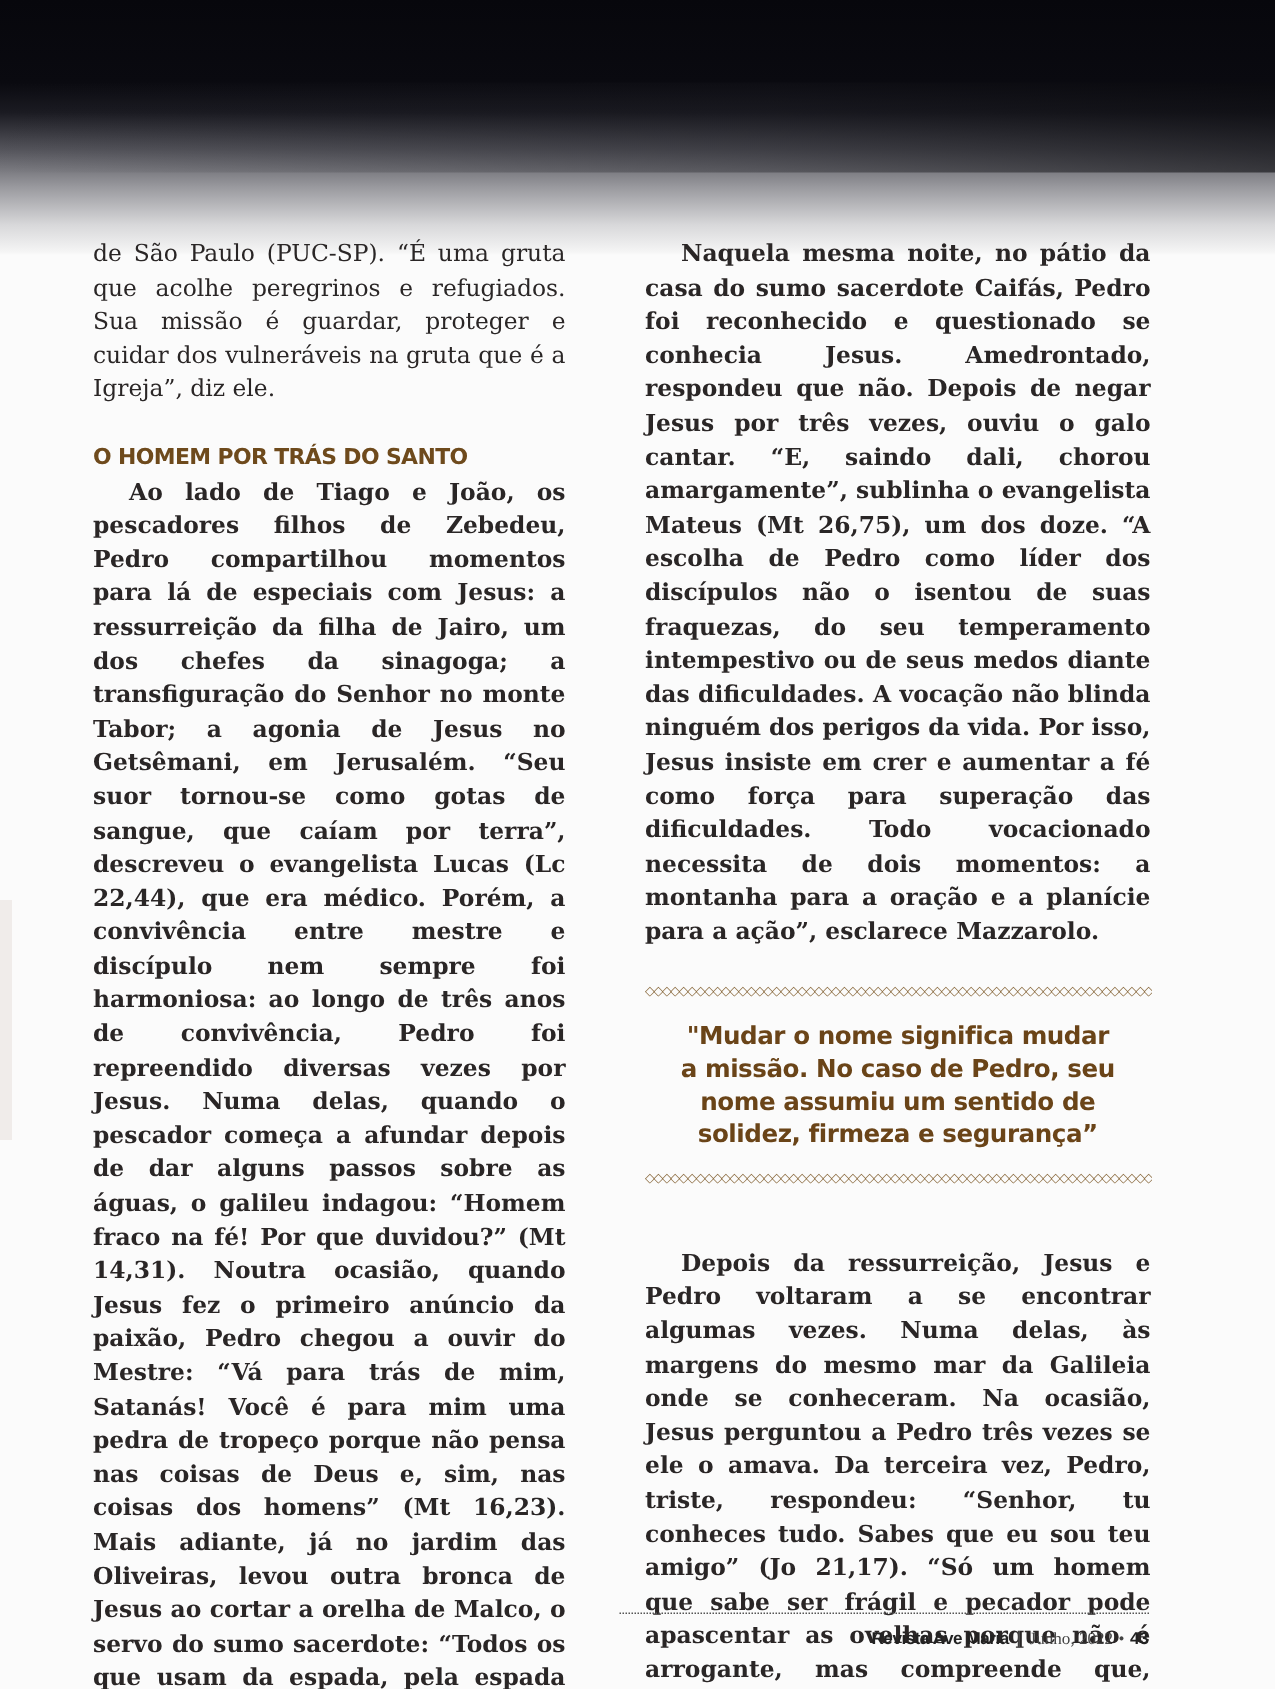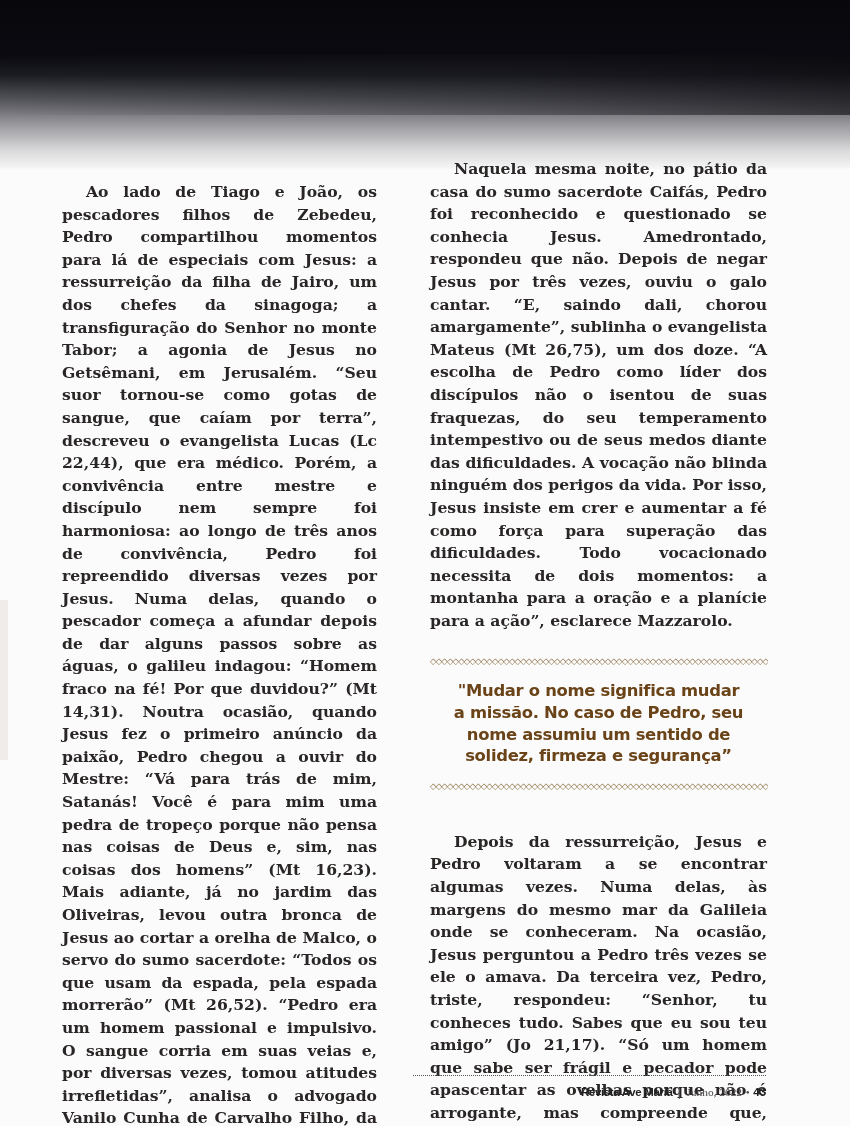--- a/index.html
+++ b/index.html
@@ -67,21 +67,23 @@
   .footer .sep { margin: 0 5px; color: #555; }
   .footer .pagenum { font-family: "Liberation Sans", sans-serif; font-weight: bold; color: #222; }
 </style>
 </head>
 <body>
 
 <div class="top-photo"></div>
 <div class="left-edge"></div>
 
 <div class="col col-left">
+  <p>de São Paulo (PUC-SP). “É uma gruta que acolhe peregrinos e refugiados. Sua missão é guardar, proteger e cuidar dos vulneráveis na gruta que é a Igreja”, diz ele.</p>
   <div class="gap"></div>
+  <h2 class="section-heading">O HOMEM POR TRÁS DO SANTO</h2>
   <p class="indent">Ao lado de Tiago e João, os pescadores filhos de Zebedeu, Pedro compartilhou mo­mentos para lá de especiais com Jesus: a res­surreição da filha de Jairo, um dos chefes da sinagoga; a transfiguração do Senhor no monte Tabor; a agonia de Jesus no Getsêma­ni, em Jerusalém. “Seu suor tornou-se como gotas de sangue, que caíam por terra”, descre­veu o evangelista Lucas (Lc 22,44), que era médico. Porém, a convivência entre mestre e discípulo nem sempre foi harmoniosa: ao longo de três anos de convivência, Pedro foi repreendido diversas vezes por Jesus. Numa delas, quando o pescador começa a afundar depois de dar alguns passos sobre as águas, o galileu indagou: “Homem fraco na fé! Por que duvidou?” (Mt 14,31). Noutra ocasião, quando Jesus fez o primeiro anúncio da paixão, Pedro chegou a ouvir do Mestre: “Vá para trás de mim, Satanás! Você é para mim uma pedra de tropeço porque não pensa nas coisas de Deus e, sim, nas coisas dos homens” (Mt 16,23). Mais adiante, já no jardim das Oliveiras, levou outra bronca de Jesus ao cortar a orelha de Malco, o servo do sumo sacerdote: “Todos os que usam da espada, pela espada morrerão” (Mt 26,52). “Pedro era um homem passional e impulsivo. O sangue corria em suas veias e, por diversas vezes, tomou atitudes irre­fletidas”, analisa o advogado Vanilo Cunha de Carvalho Filho, da Academia Brasileira de Hagiologia (ABRHAGI), completando: “Se eu tivesse que resumir Pedro em uma só palavra, eu diria ‘humanidade’”.</p>
 </div>
 
 <div class="col col-right">
   <p class="indent">Naquela mesma noite, no pátio da casa do sumo sacerdote Caifás, Pedro foi reconhecido e questionado se conhecia Jesus. Amedron­tado, respondeu que não. Depois de negar Jesus por três vezes, ouviu o galo cantar. “E, saindo dali, chorou amargamente”, sublinha o evangelista Mateus (Mt 26,75), um dos doze. “A escolha de Pedro como líder dos discípulos não o isentou de suas fraquezas, do seu temperamento intempestivo ou de seus medos diante das dificuldades. A vocação não blinda ninguém dos perigos da vida. Por isso, Jesus insiste em crer e aumentar a fé como força para superação das dificuldades. Todo vocacionado necessita de dois momentos: a montanha para a oração e a planície para a ação”, esclarece Mazzarolo.</p>
 
   <div class="pull-quote-block">
     <div class="diamond-border">◇◇◇◇◇◇◇◇◇◇◇◇◇◇◇◇◇◇◇◇◇◇◇◇◇◇◇◇◇◇◇◇◇◇◇◇◇◇◇◇◇◇◇◇◇◇◇◇◇◇◇◇◇◇◇◇◇◇◇◇◇◇◇◇◇◇◇◇</div>
     <div class="pull-quote">"Mudar o nome significa mudar a missão. No caso de Pedro, seu nome assumiu um sentido de solidez, firmeza e segurança”</div>
     <div class="diamond-border">◇◇◇◇◇◇◇◇◇◇◇◇◇◇◇◇◇◇◇◇◇◇◇◇◇◇◇◇◇◇◇◇◇◇◇◇◇◇◇◇◇◇◇◇◇◇◇◇◇◇◇◇◇◇◇◇◇◇◇◇◇◇◇◇◇◇◇◇</div>

